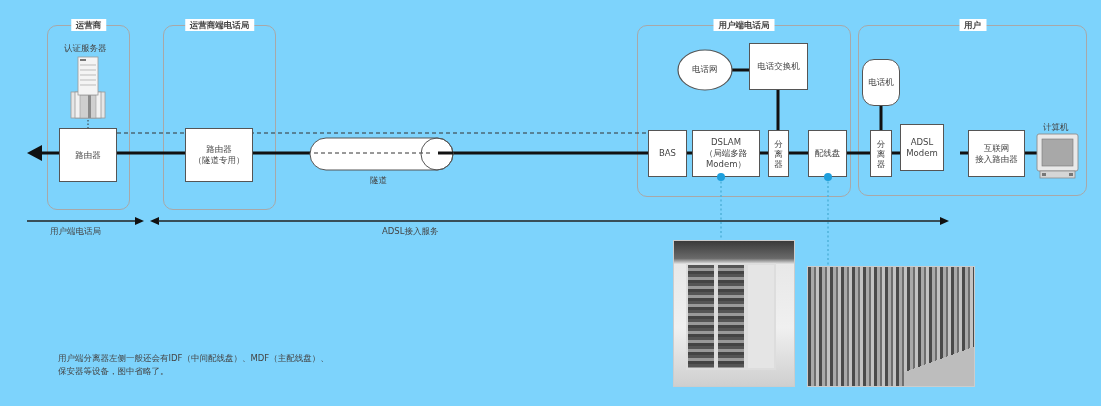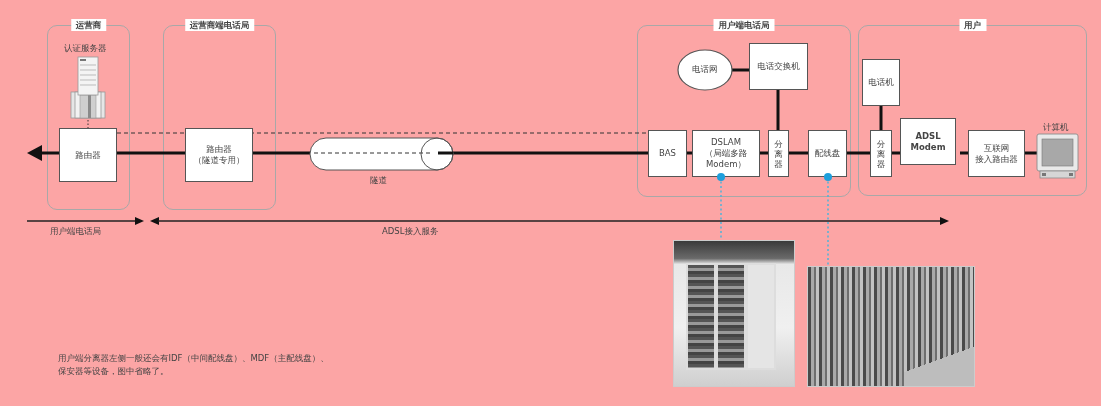--- a/index.html
+++ b/index.html
@@ -1,16 +1,16 @@
 <!DOCTYPE html>
 <html><head>
 <meta charset="utf-8">
 <style>
   html, body { margin: 0; padding: 0; background: #ffffff; }
-  #canvas { position: relative; width: 1101px; height: 406px; overflow: hidden; background: #fca5a5;
+  #canvas { position: relative; width: 1101px; height: 406px; overflow: hidden; background: #7dd3fc;
     font-family: "DejaVu Sans", "Liberation Sans", sans-serif; color: #333; }
   svg.layer { position: absolute; left: 0; top: 0; }
   .group { position: absolute; border: 1px solid #a8a8a8; border-radius: 10px; box-sizing: border-box; }
   .group-label { position: absolute; top: -7px; left: 50%; transform: translateX(-50%);
     background: #fff; padding: 0 5px; font-size: 8.5px; font-weight: bold; color: #444; white-space: nowrap; line-height: 12px; }
   .box { position: absolute; border: 1.3px solid #555; background: #fff; box-sizing: border-box;
     display: flex; flex-direction: column; align-items: center; justify-content: center;
     font-size: 8.5px; line-height: 11px; color: #444; text-align: center; }
   .vbox { font-size: 8.5px; line-height: 10px; }
   .lbl { position: absolute; font-size: 8.5px; color: #444; white-space: nowrap; line-height: 11px; }
@@ -130,29 +130,29 @@
   </div>
   <div class="box vbox" style="left:768px;top:130px;width:21px;height:47px;">
     <span>分</span>
     <span>离</span>
     <span>器</span>
   </div>
   <div class="box" style="left:808px;top:130px;width:39px;height:47px;text-align:center;">
     <span>配线盘</span>
   </div>
 
-  <div class="box" style="left:862px;top:59px;width:38px;height:47px;">
+  <div class="box" style="left:862px;top:59px;width:38px;height:47px;border-radius:12px;">
     <span>电话机</span>
   </div>
   <div class="box vbox" style="left:870px;top:130px;width:22px;height:47px;">
     <span>分</span>
     <span>离</span>
     <span>器</span>
   </div>
-  <div class="box" style="left:900px;top:118px;width:56px;height:47px;font-weight:bold;">
+  <div class="box" style="left:900px;top:124px;width:44px;height:47px;">
     <span>ADSL</span>
     <span>Modem</span>
   </div>
   <div class="box" style="left:968px;top:130px;width:57px;height:47px;">
     <span>互联网</span>
     <span>接入路由器</span>
   </div>
 
   <div style="position:absolute;left:717px;top:173px;width:8px;height:8px;border-radius:50%;background:#1e9fdc;"></div>
   <div style="position:absolute;left:824px;top:173px;width:8px;height:8px;border-radius:50%;background:#1e9fdc;"></div>

